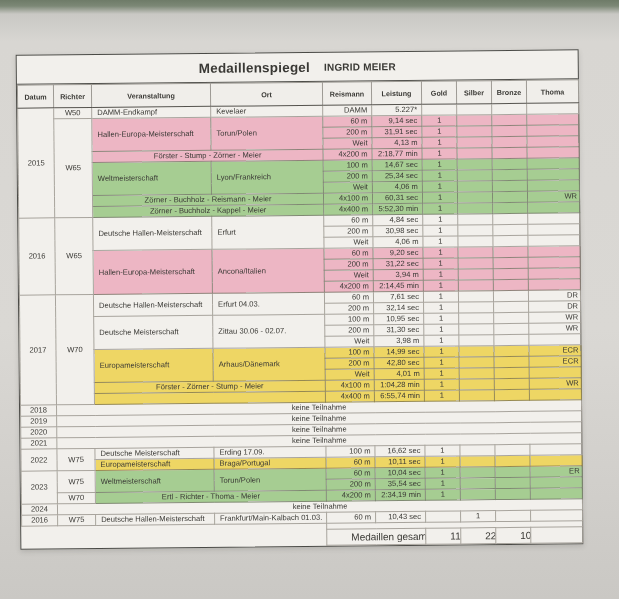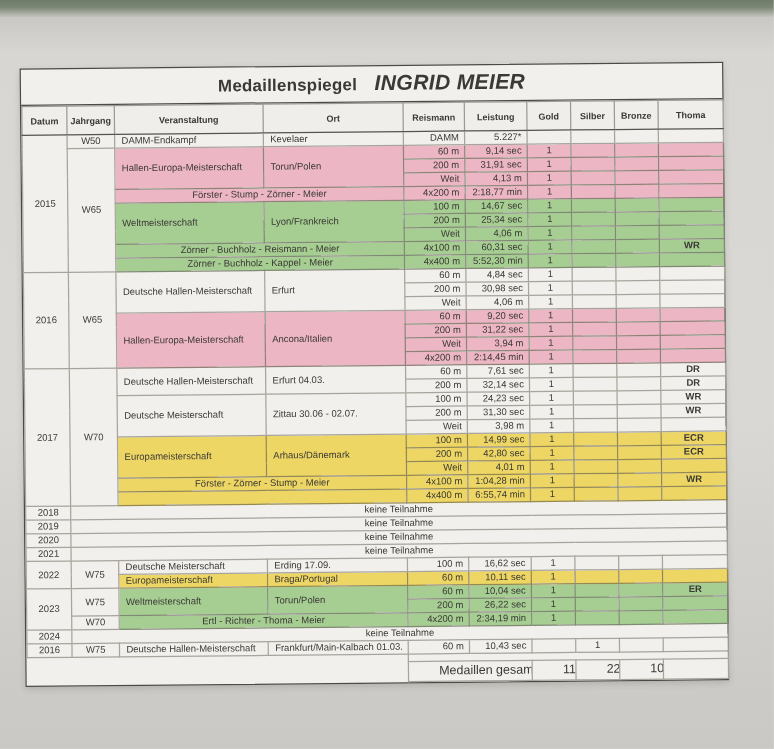--- a/index.html
+++ b/index.html
@@ -13,41 +13,41 @@
     position:absolute;left:18px;top:52px;width:561px;
     border:1.6px solid #4a4a46;background:#f2f0ec;
     transform:rotate(-0.55deg);transform-origin:50% 50%;
     box-shadow:0 2px 5px rgba(60,60,55,.18);
   }
   .titlebar{
     height:28px;display:flex;align-items:center;justify-content:center;gap:14px;
     border-bottom:1.1px solid #4a4a46;
   }
   .titlebar .t1{font-size:13.5px;font-weight:700;letter-spacing:.2px;}
-  .titlebar .t2{font-size:17px;font-weight:700;font-style:italic;letter-spacing:.2px;}
+  .titlebar .t2{font-size:10px;font-weight:700;letter-spacing:.2px;}
   table{width:100%;border-collapse:collapse;table-layout:fixed;}
   col.c-datum{width:36px}col.c-jahr{width:38px}col.c-ver{width:119px}col.c-ort{width:112px}
   col.c-dis{width:49px}col.c-lei{width:50px}col.c-gold{width:35px}col.c-sil{width:35px}
   col.c-bro{width:35px}col.c-rang{width:52px}
   th{
     height:22px;font-size:7.2px;font-weight:700;text-align:center;
     border:0.6px solid #9d9a94;border-bottom:1.1px solid #55534e;padding:0;
     background:#f0eeea;
   }
   tbody tr{height:11px;}
   td{
     border:0.6px solid #a8a49d;font-size:7.6px;line-height:1;padding:0 2px;
     text-align:center;white-space:nowrap;overflow:hidden;background:#f2f0ec;
   }
   td.p{background:var(--pink,#edb6c4);border-color:#8f8279;}
   td.g{background:var(--green,#a6cd92);border-color:#7f8a72;}
   td.y{background:var(--yellow,#eed664);border-color:#96894f;}
   td.al-l{text-align:left;padding-left:5px;}
   td.al-r{text-align:right;padding-right:4px;}
-  td.bold{font-weight:700;}
+  td.bold{font-weight:400;text-align:right;}
   td.blank{border:none;background:transparent;}
   tr.da td{border-top:1.1px solid #56544f;}
   tr.thin{height:6px;}
   tr.total{height:16px;}
   tr.total td{font-size:10px;padding-left:24px;}
 </style>
 </head>
 <body>
 
 <div class="sheet">
@@ -64,21 +64,21 @@
         <col class="c-dis">
       <col class="c-lei">
         <col class="c-gold">
         <col class="c-sil">
         <col class="c-bro">
         <col class="c-rang">
     </colgroup>
     <thead>
         <tr>
           <th>Datum</th>
-          <th>Jahrgang</th>
+          <th>Richter</th>
           <th>Veranstaltung</th>
           <th>Ort</th>
           <th>Reismann</th>
           <th>Leistung</th>
           <th>Gold</th>
           <th>Silber</th>
           <th>Bronze</th>
           <th>Thoma</th>
         </tr>
       </thead>
@@ -254,21 +254,21 @@
           <td class="al-r">32,14 sec</td>
           <td>1</td>
           <td></td>
           <td></td>
           <td class="bold">DR</td>
         </tr>
         <tr class="da">
           <td rowspan="3" class="al-l">Deutsche Meisterschaft</td>
           <td rowspan="3" class="al-l">Zittau 30.06 - 02.07.</td>
           <td class="al-r">100 m</td>
-          <td class="al-r">24,23 sec</td>
+          <td class="al-r">10,95 sec</td>
           <td>1</td>
           <td></td>
           <td></td>
           <td class="bold">WR</td>
         </tr>
         <tr>
           <td class="al-r">200 m</td>
           <td class="al-r">31,30 sec</td>
           <td>1</td>
           <td></td>
@@ -372,21 +372,21 @@
           <td rowspan="2" class="g al-l">Torun/Polen</td>
           <td class="g al-r">60 m</td>
           <td class="g al-r">10,04 sec</td>
           <td class="g">1</td>
           <td class="g"></td>
           <td class="g"></td>
           <td class="g bold">ER</td>
         </tr>
         <tr>
           <td class="g al-r">200 m</td>
-          <td class="g al-r">26,22 sec</td>
+          <td class="g al-r">35,54 sec</td>
           <td class="g">1</td>
           <td class="g"></td>
           <td class="g"></td>
           <td class="g"></td>
         </tr>
         <tr class="da">
           <td>W70</td>
           <td colspan="2" class="g">Ertl - Richter - Thoma - Meier</td>
           <td class="g al-r">4x200 m</td>
           <td class="g al-r">2:34,19 min</td>

